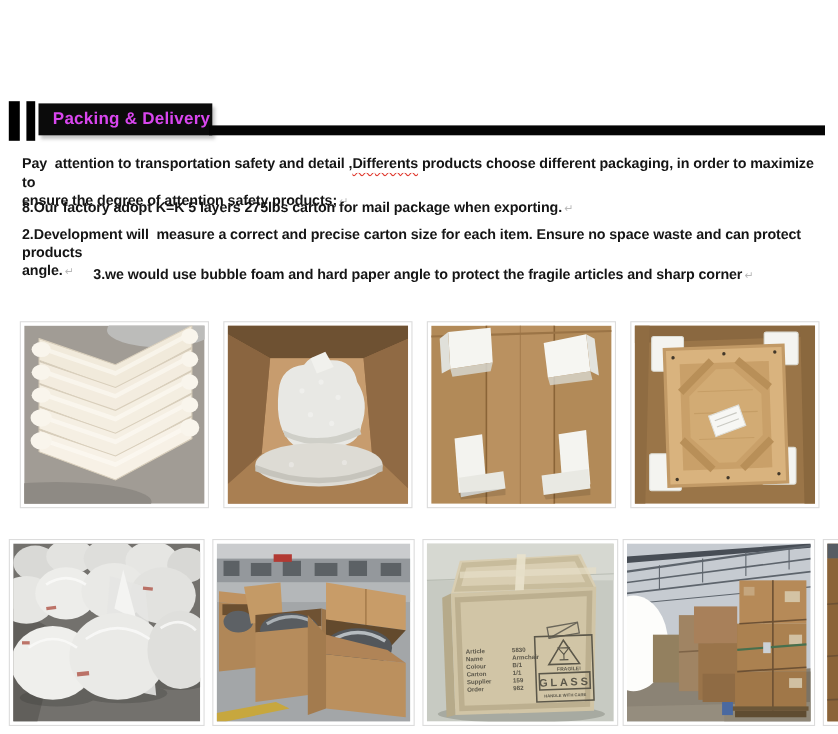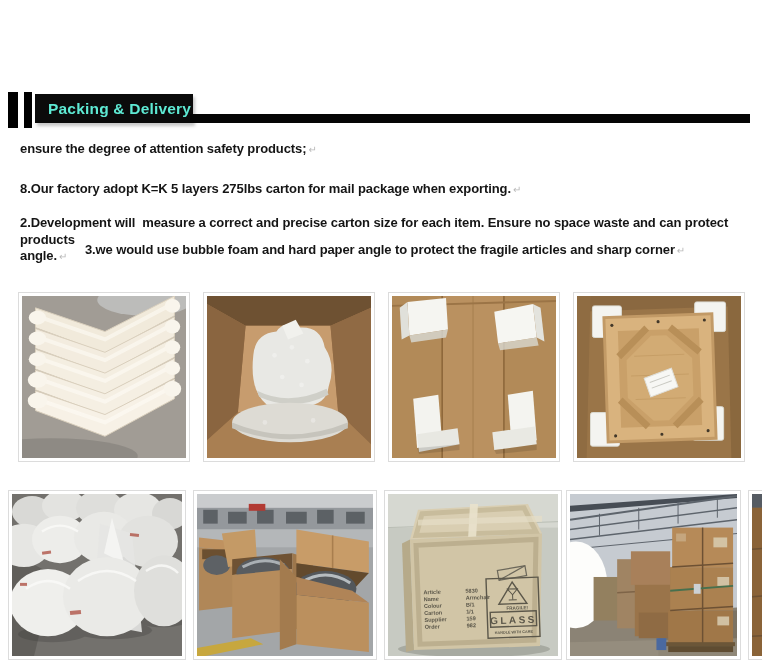--- a/index.html
+++ b/index.html
@@ -2,28 +2,28 @@
 <html><head>
 <meta charset="utf-8">
 <style>
   html,body{margin:0;padding:0;background:#ffffff;}
   #page{position:relative;width:762px;height:667px;background:#ffffff;overflow:hidden;
         font-family:"Liberation Sans",sans-serif;}
   
   .hbar1{position:absolute;left:8px;top:92px;width:10px;height:36px;background:#000;}
   .hbar2{position:absolute;left:24px;top:92px;width:8px;height:36px;background:#000;}
   .htitle{position:absolute;left:35px;top:94px;width:158px;height:29px;background:#0b0b0b;
-          color:#5eead4;font-size:15.5px;font-weight:700;line-height:29px;padding-left:13px;
+          color:#d946ef;font-size:15.5px;font-weight:700;line-height:29px;padding-left:13px;
           box-sizing:border-box;letter-spacing:.2px;box-shadow:2px 3px 3px rgba(130,130,130,.45);}
   .hline{position:absolute;left:190px;top:114px;width:560px;height:9px;background:#050505;}
   
   .p{position:absolute;left:20px;width:730px;color:#151515;font-weight:700;
      font-size:13px;line-height:16.5px;letter-spacing:-.1px;}
   .pline{white-space:pre-wrap;}
-  .p1{top:141px;} .p2{top:181px;} .p3{top:215px;} .p4{top:242px;text-align:center;}
+  .p1{top:141px;} .p2{top:181px;} .p3{top:205px;} .p4{top:242px;text-align:center;}
   .misspell{text-decoration:underline wavy #e03a2f 1px;text-underline-offset:3px;text-decoration-skip-ink:none;}
   .ret{color:#b9b9b9;font-size:10px;font-weight:400;padding-left:2px;}
   
   .cell{position:absolute;height:170px;background:#fff;border:1px solid #dcdcdc;
         padding:3px;box-sizing:border-box;}
   .cell svg{display:block;width:100%;height:100%;}
   .r1{top:292px;width:172px;}
   .c11{left:18px;} .c12{left:203px;} .c13{left:388px;} .c14{left:573px;}
   .r2{top:490px;}
   .c21{left:8px;width:178px;} .c22{left:193px;width:184px;} .c23{left:384px;width:178px;}
@@ -36,20 +36,21 @@
 <div id="page">
 
   <div class="hbar1"></div>
   <div class="hbar2"></div>
   <div class="htitle">
     <span>Packing &amp; Delivery</span>
   </div>
   <div class="hline"></div>
 
   <div class="p p1">
+    <div class="pline"><span>Pay  attention to transportation safety and detail ,</span><span class="misspell">Differents</span><span> products choose different packaging, in order to maximize to</span></div>
     <div class="pline"><span>ensure the degree of attention safety products;</span><span class="ret">↵</span></div>
   </div>
 
   <div class="p p2">
     <div class="pline"><span>8.Our factory adopt K=K 5 layers 275lbs carton for mail package when exporting.</span><span class="ret">↵</span></div>
   </div>
 
   <div class="p p3">
     <div class="pline"><span>2.Development will  measure a correct and precise carton size for each item. Ensure no space waste and can protect products</span></div>
     <div class="pline"><span>angle.</span><span class="ret">↵</span></div>

